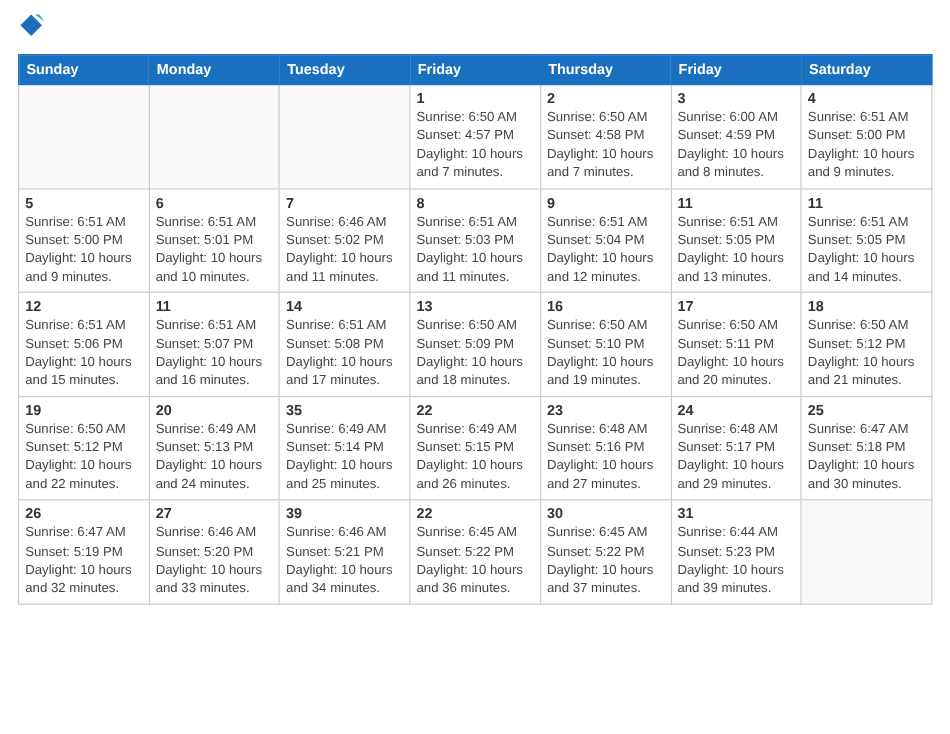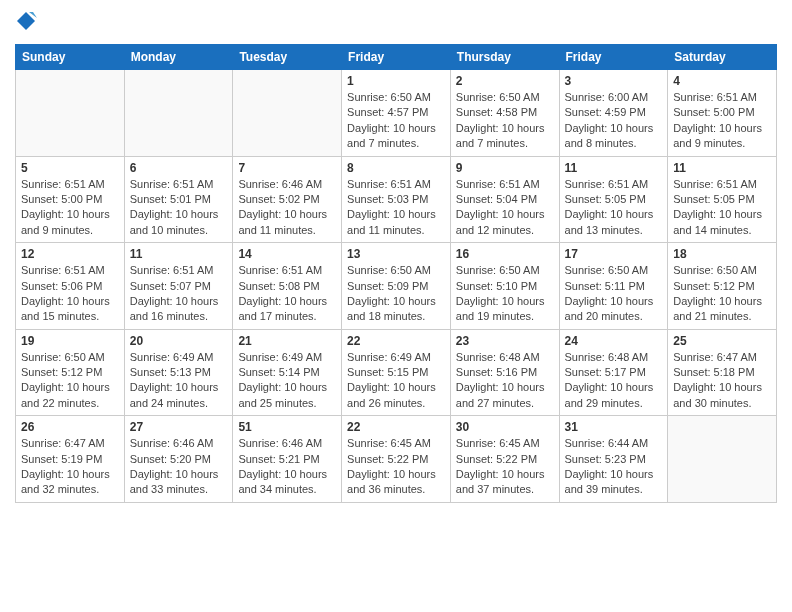--- a/index.html
+++ b/index.html
@@ -269,21 +269,21 @@
 and 22 minutes.</div>
           </td>
           <td>
             <div class="day-number">20</div>
             <div class="day-info">Sunrise: 6:49 AM
 Sunset: 5:13 PM
 Daylight: 10 hours
 and 24 minutes.</div>
           </td>
           <td>
-            <div class="day-number">21</div>
+            <div class="day-number">35</div>
             <div class="day-info">Sunrise: 6:49 AM
 Sunset: 5:14 PM
 Daylight: 10 hours
 and 25 minutes.</div>
           </td>
           <td>
             <div class="day-number">22</div>
             <div class="day-info">Sunrise: 6:49 AM
 Sunset: 5:15 PM
 Daylight: 10 hours
@@ -320,21 +320,21 @@
 and 32 minutes.</div>
           </td>
           <td>
             <div class="day-number">27</div>
             <div class="day-info">Sunrise: 6:46 AM
 Sunset: 5:20 PM
 Daylight: 10 hours
 and 33 minutes.</div>
           </td>
           <td>
-            <div class="day-number">51</div>
+            <div class="day-number">39</div>
             <div class="day-info">Sunrise: 6:46 AM
 Sunset: 5:21 PM
 Daylight: 10 hours
 and 34 minutes.</div>
           </td>
           <td>
             <div class="day-number">22</div>
             <div class="day-info">Sunrise: 6:45 AM
 Sunset: 5:22 PM
 Daylight: 10 hours

